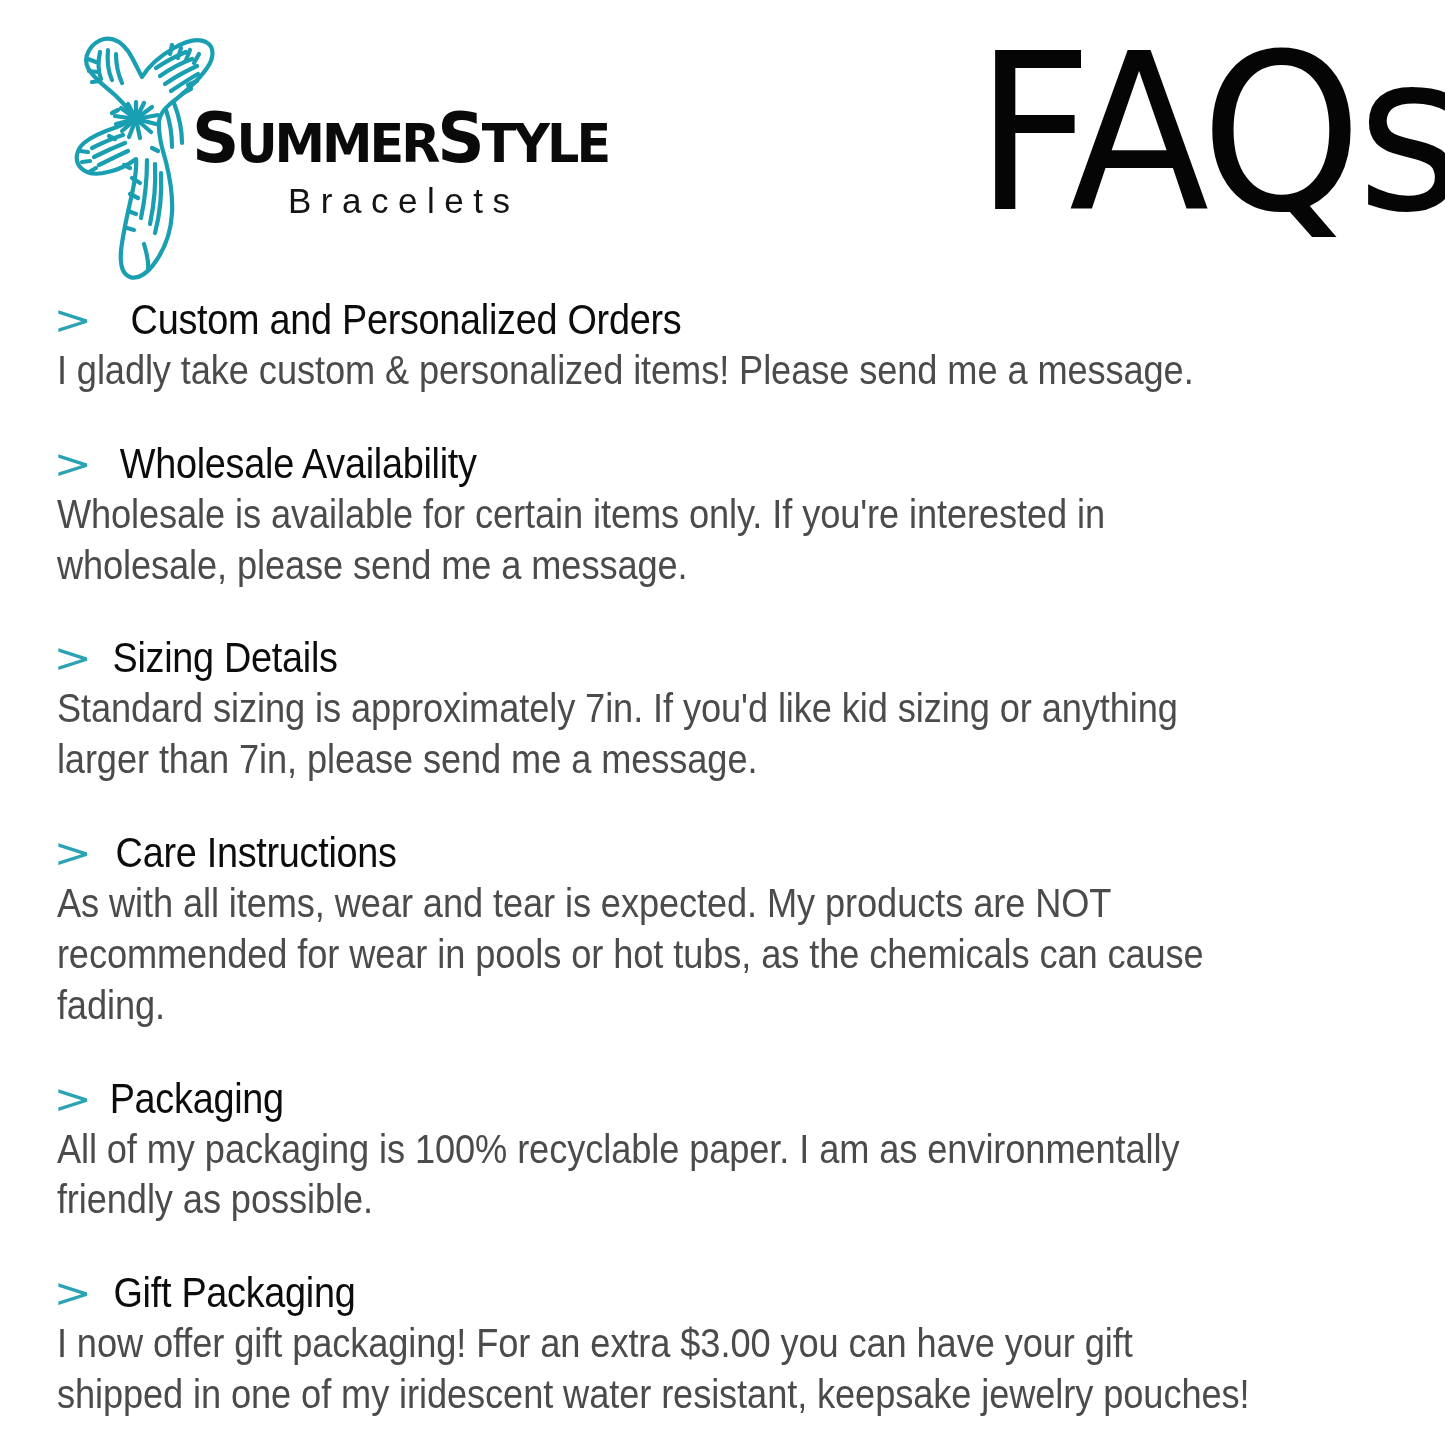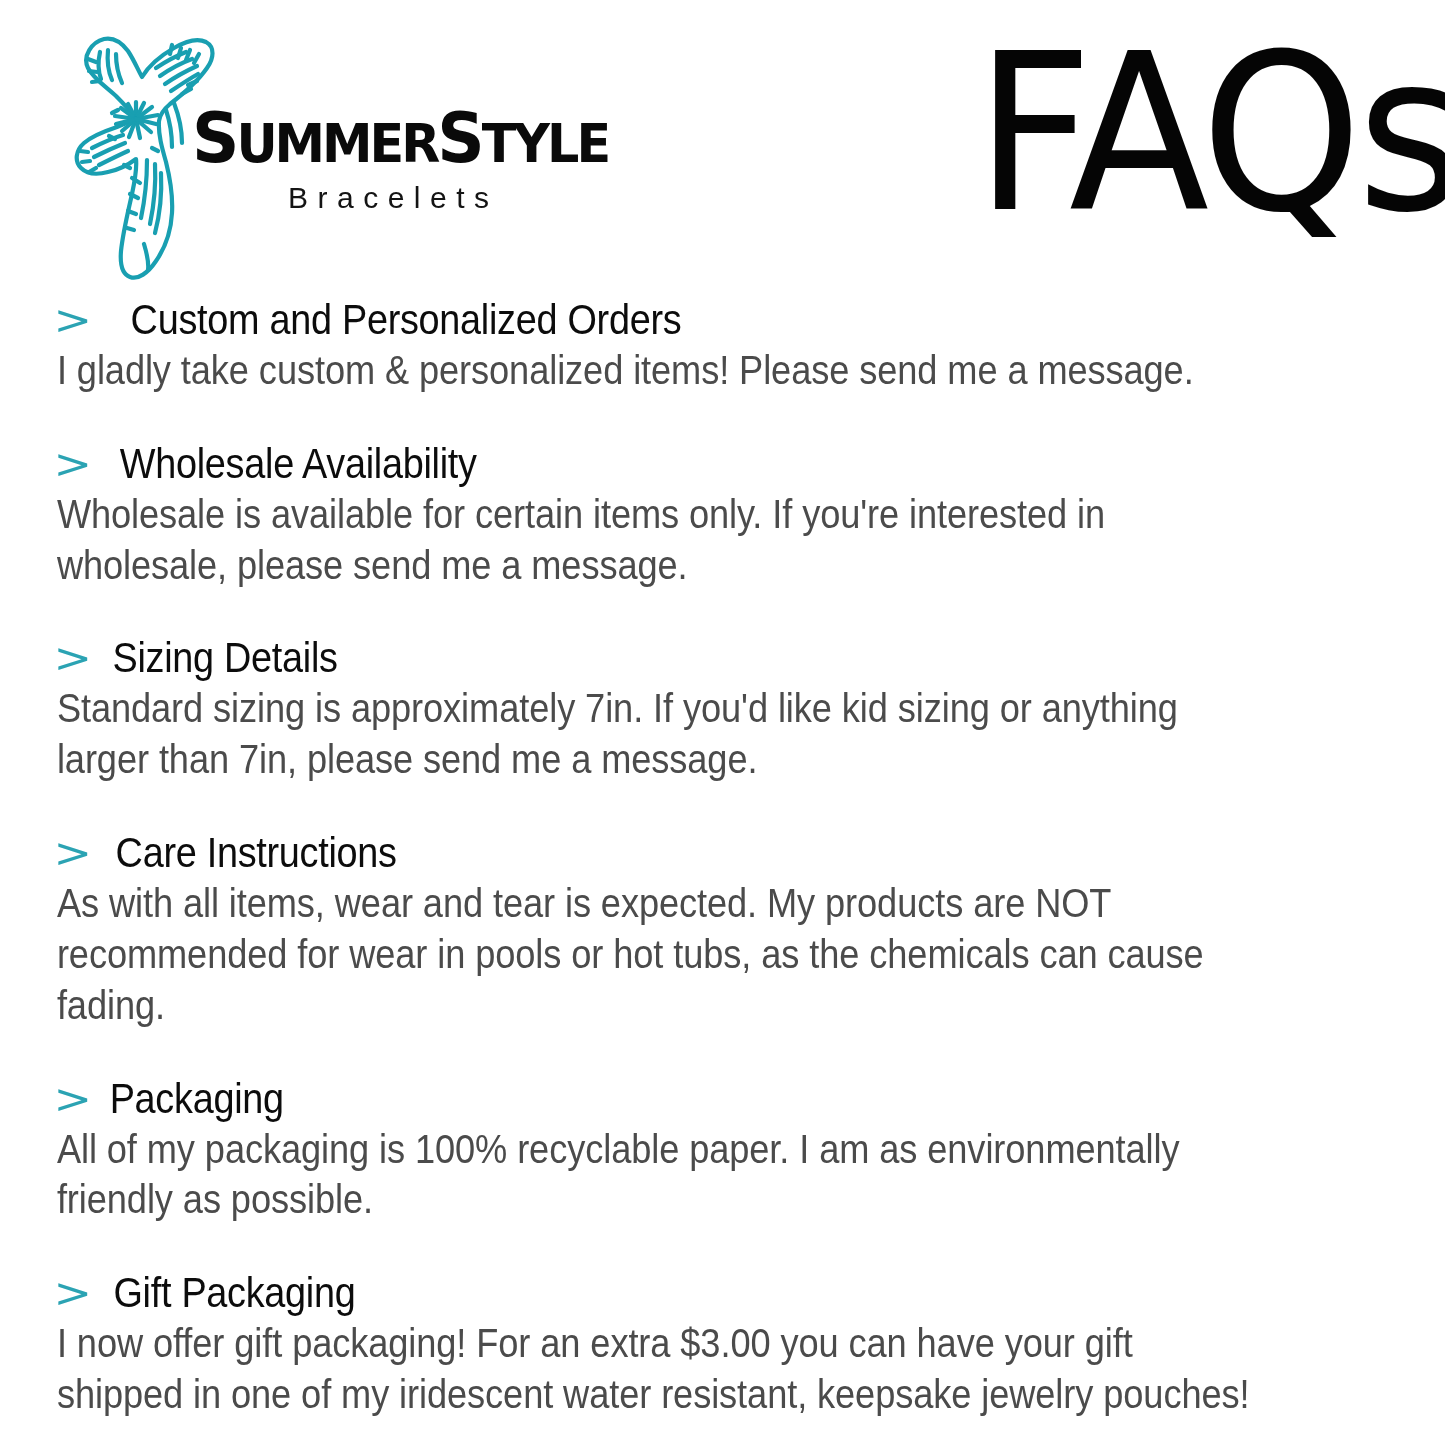--- a/index.html
+++ b/index.html
@@ -71,21 +71,21 @@
   }
   .wordmark-main .cap { font-size: 70px; }
   .wordmark-main .sc  { font-size: 54px; }
 
   .wordmark-sub {
     display: block;
     margin-top: 8px;
     margin-left: 96px;
     font-family: "Liberation Sans", sans-serif;
     font-weight: 400;
-    font-size: 30px;
+    font-size: 35px;
     letter-spacing: 9.5px;
     color: #141414;
     white-space: nowrap;
   }
 
   .faq-title {
     position: absolute;
     left: 975px;
     top: 26px;
     width: 430px;

